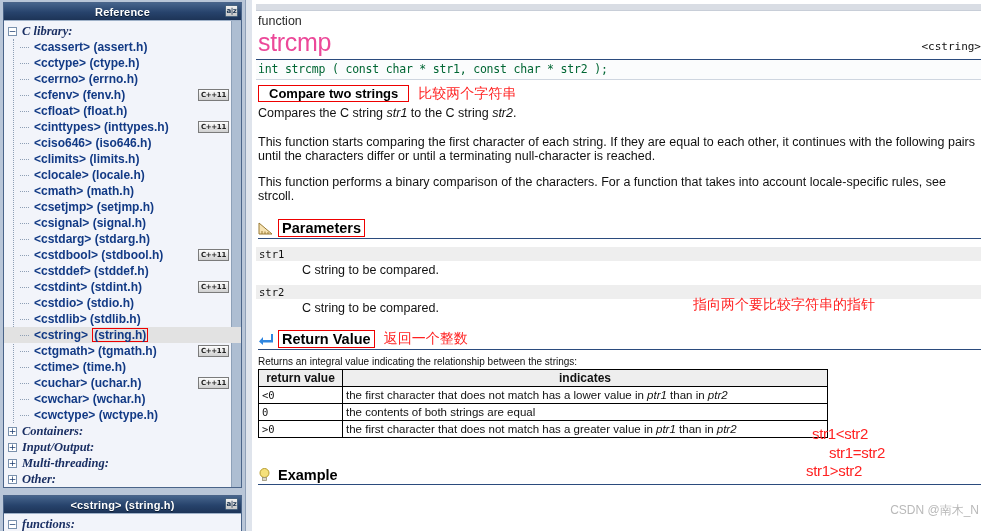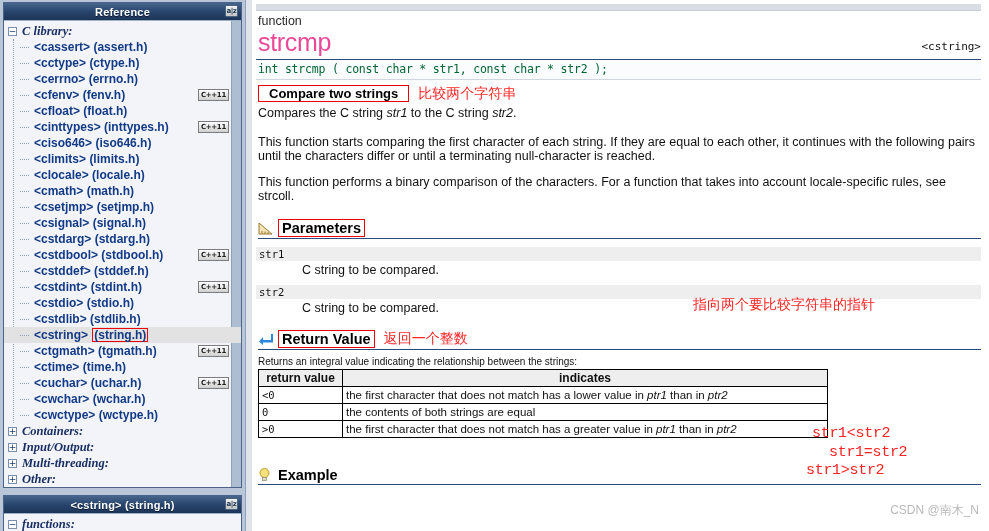--- a/index.html
+++ b/index.html
@@ -220,21 +220,21 @@
   }
   table.rv th { background: #eeeeee; font-weight: bold; font-size: 12px; }
   table.rv th.c1 { width: 84px; }
   table.rv td.c1 { font-family: "DejaVu Sans Mono", monospace; font-size: 10.5px; }
   table.rv td.c2 { font-size: 11.5px; }
 
   .annot {
     position: absolute;
     color: #ff2222;
     font-size: 15px;
-    font-family: Liberation Mono, monospace;
+    font-family: Liberation Sans, sans-serif;
     white-space: nowrap;
     letter-spacing: -0.3px;
   }
   .cn-params {
     position: absolute; left: 447px; top: 296px;
     color: #ff2222; font-size: 14px;
     font-family: "DejaVu Sans", sans-serif;
   }
   .watermark {
     position: absolute; right: 10px; bottom: 12px;

